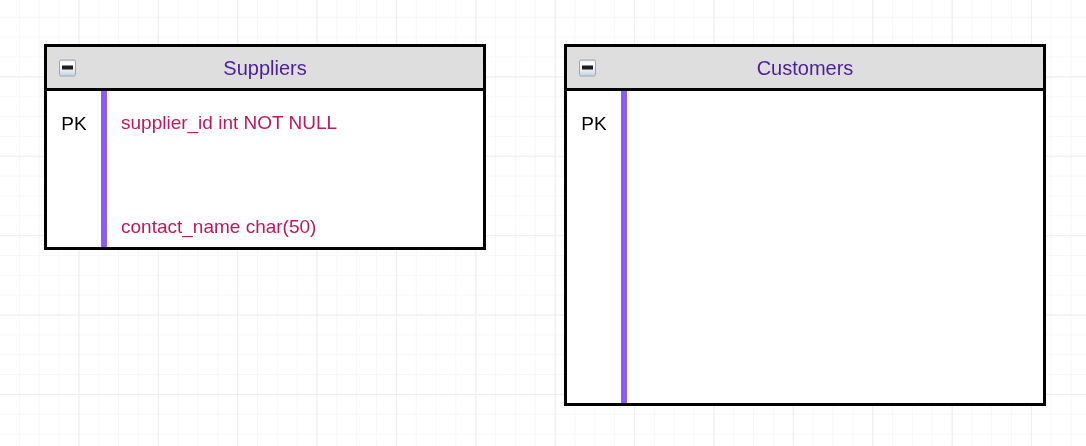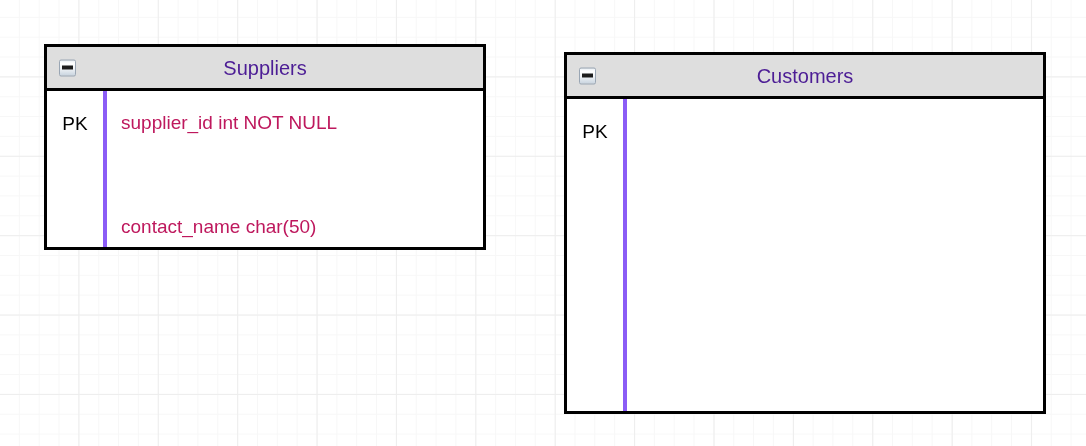--- a/index.html
+++ b/index.html
@@ -89,21 +89,21 @@
   
   .entity-body {
     position: relative;
     display: flex;
     align-items: stretch;
     height: calc(100% - 44px);
   }
 
   .pk-gutter {
     box-sizing: border-box;
-    border-right: 4px solid #8b5cf6;
+    border-right: 6px solid #8b5cf6;
     flex: 0 0 auto;
     display: block;
     position: relative;
   }
   .pk-label {
     position: absolute;
     top: 0;
     left: 0;
     right: 0;
     text-align: center;
@@ -144,21 +144,21 @@
       <div class="pk-gutter" style="width:60px;">
         <span class="pk-label" style="top:22px;">PK</span>
       </div>
       <div class="attr-list">
         <div class="attr-row" style="top:22px;">supplier_id int NOT NULL</div>
         <div class="attr-row" style="top:126px;">contact_name char(50)</div>
       </div>
     </div>
   </div>
 
-  <div class="entity" id="entity-customers" style="left:564px; top:44px; width:482px; height:362px;margin-top:8px;">
+  <div class="entity" id="entity-customers" style="left:564px; top:44px; width:482px; height:362px;">
 
     <div class="entity-header">
       <span class="collapse-btn">
         <span class="minus-bar"></span>
       </span>
       <span class="entity-title">Customers</span>
     </div>
 
     <div class="entity-body">
       <div class="pk-gutter" style="width:60px;">

